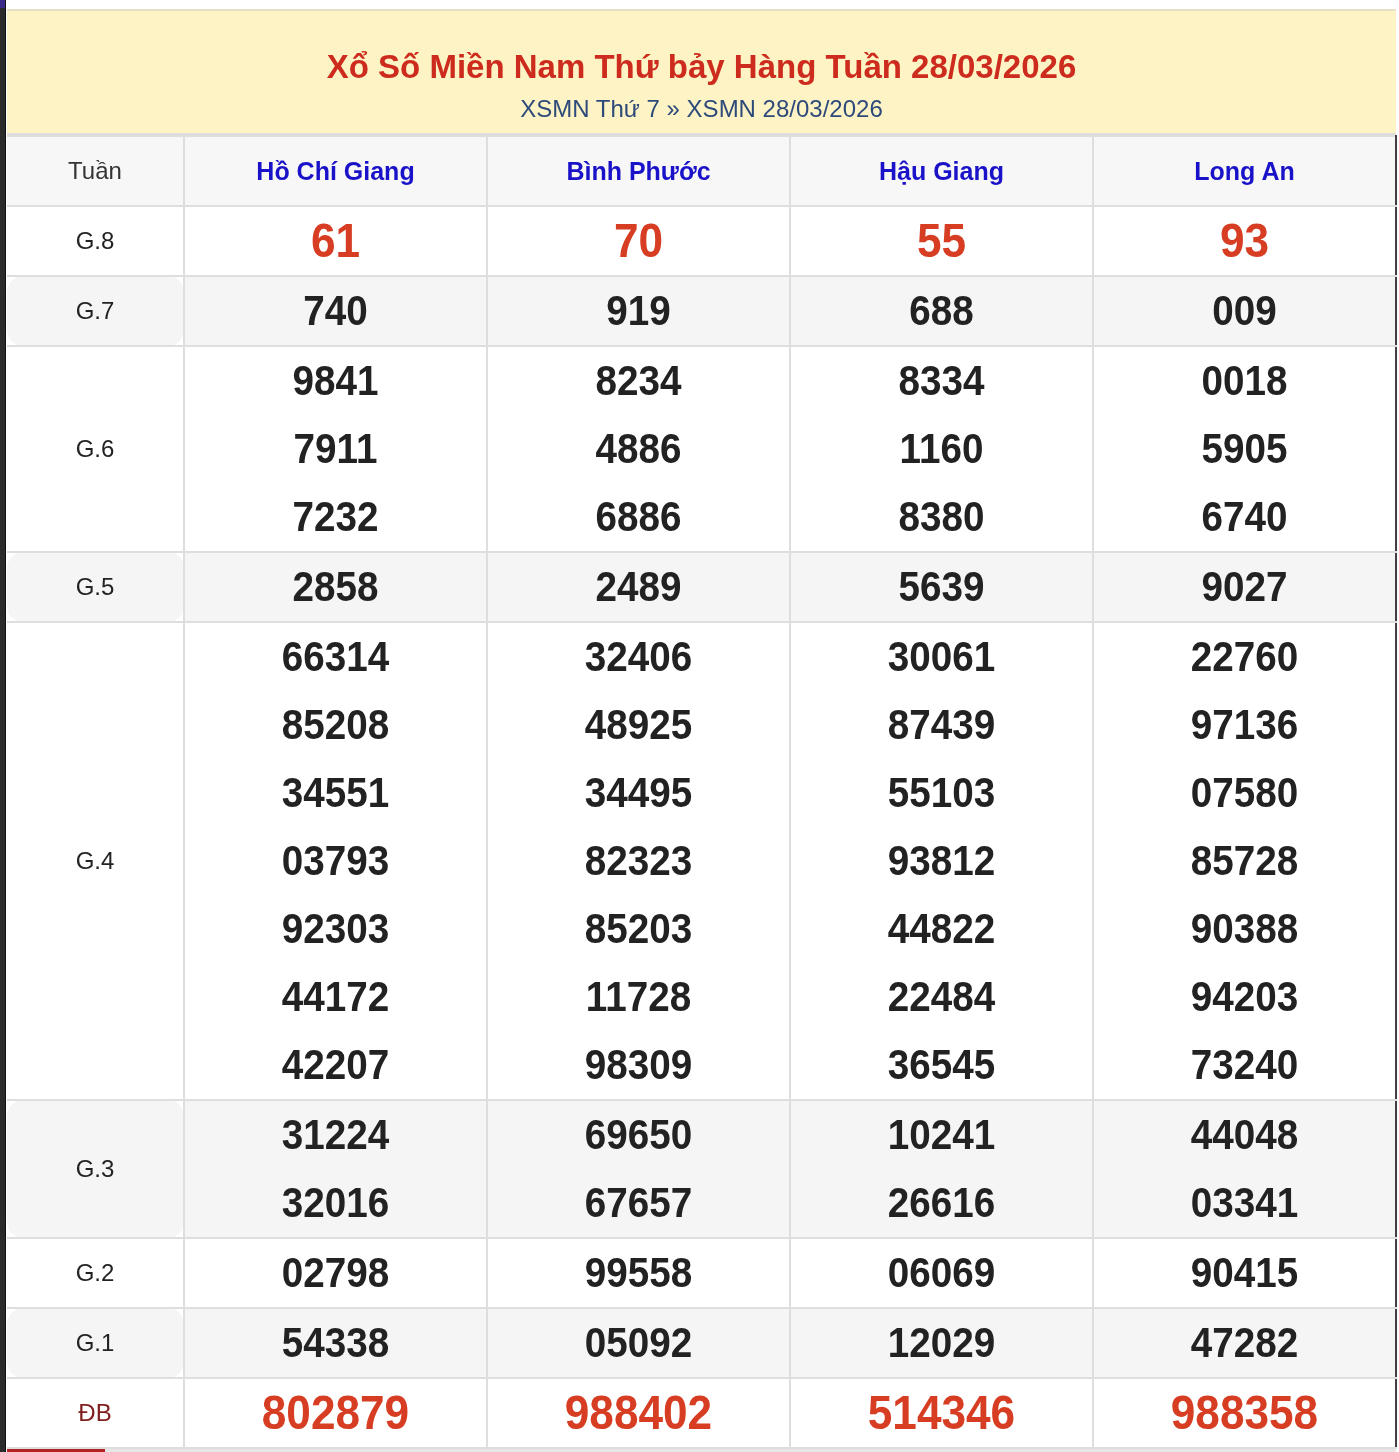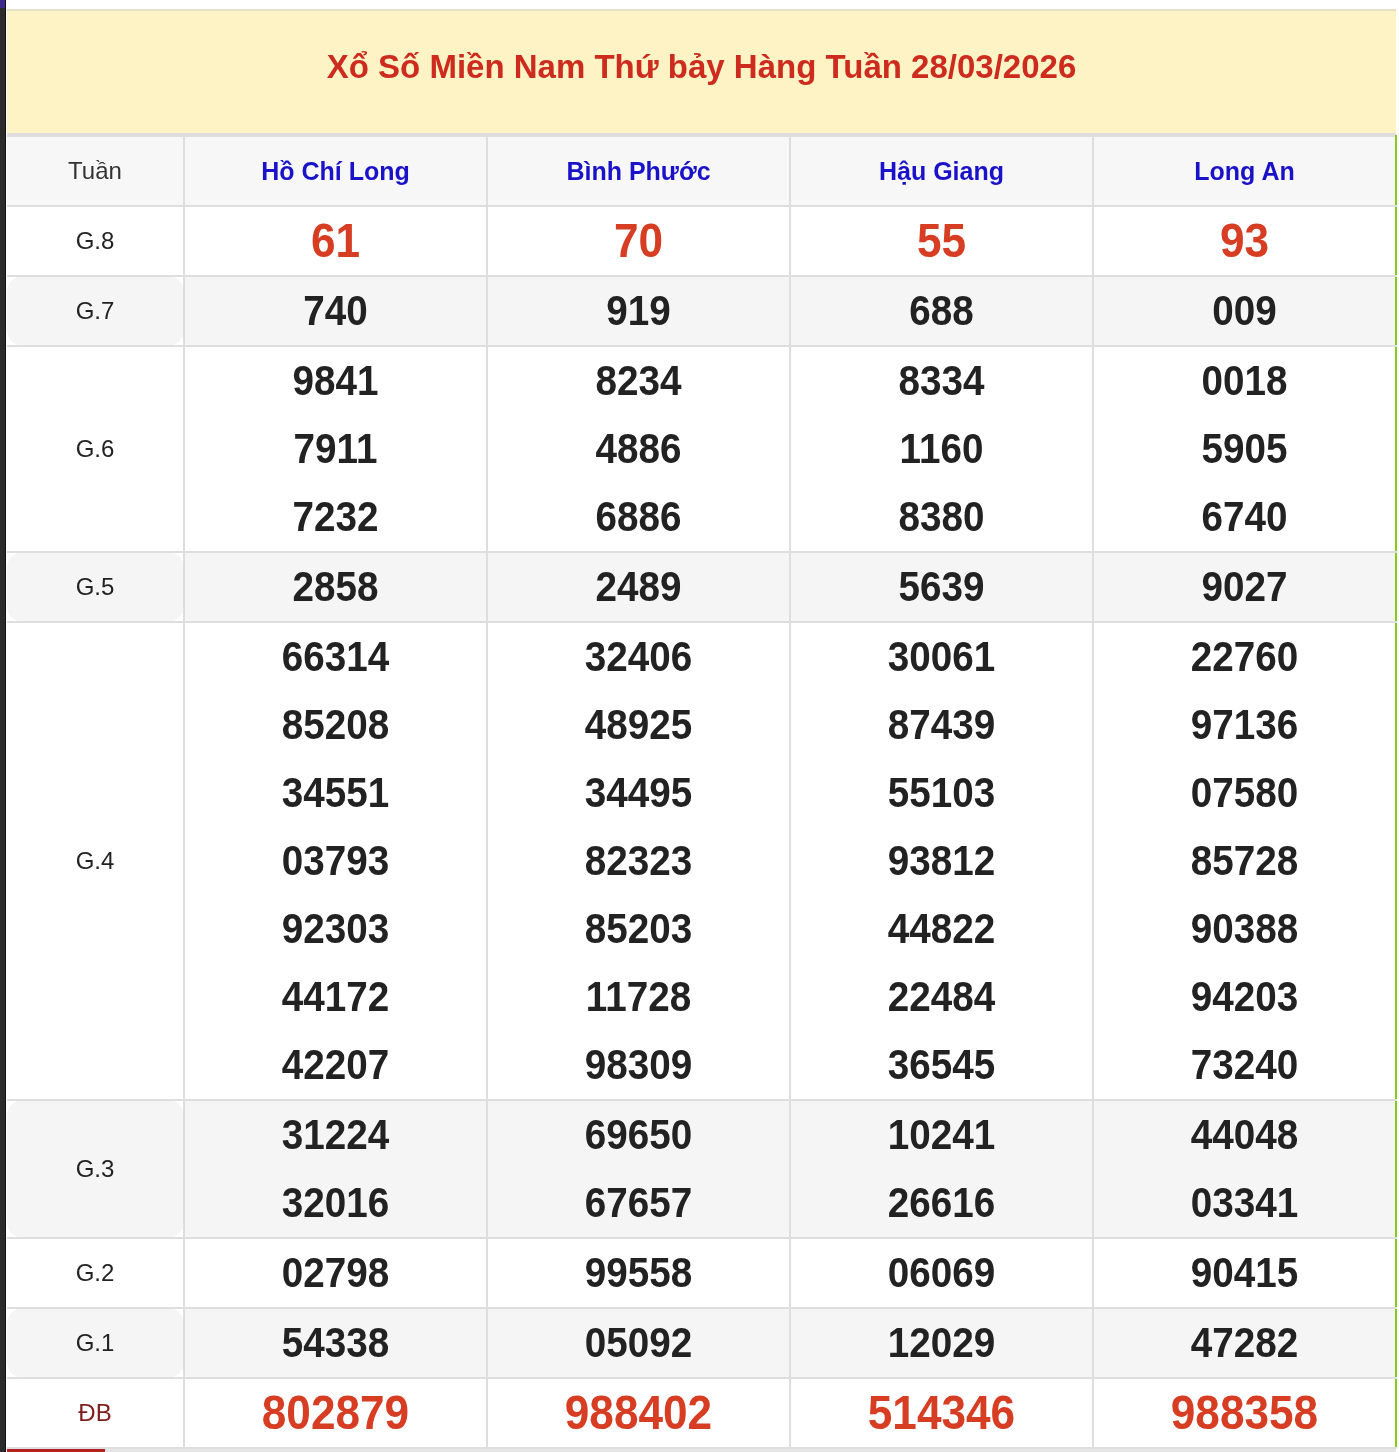--- a/index.html
+++ b/index.html
@@ -53,21 +53,21 @@
       border-collapse: collapse;
       table-layout: fixed;
     }
     table.kq td, table.kq th {
       border: 2px solid #dedede;
       text-align: center;
       vertical-align: middle;
       padding: 0;
     }
     table.kq tr > :first-child { border-left: none; }
-    table.kq tr > :last-child { border-right: 2px solid #84cc16; }
+    table.kq tr > :last-child { border-right: 2px solid #404040; }
     col.c-giai { width: 177px; }
     col.c-prov { width: 303px; }
     .head-row th {
       height: 68px;
       background: #f7f7f7;
       font-size: 25px;
       font-weight: bold;
       color: #1a12c8;
     }
     .head-row th.giai-h {
@@ -105,34 +105,37 @@
 </head>
 <body>
 
 <div class="left-strip">
     <div class="accent"></div>
   </div>
 
 <div class="wrap">
   <div class="header">
     <div class="title">Xổ Số Miền Nam Thứ bảy Hàng Tuần 28/03/2026</div>
+    <div class="subtitle">
+      <a href="#">XSMN Thứ 7</a><span> » </span><a href="#">XSMN 28/03/2026</a>
+    </div>
   </div>
 
   <table class="kq">
     <colgroup>
       <col class="c-giai">
         <col class="c-prov">
         <col class="c-prov">
         <col class="c-prov">
         <col class="c-prov">
     </colgroup>
     <tbody>
         <tr class="head-row">
       <th class="giai-h">Tuần</th>
-      <th><a href="#">Hồ Chí Long</a></th>
+      <th><a href="#">Hồ Chí Giang</a></th>
       <th><a href="#">Bình Phước</a></th>
       <th><a href="#">Hậu Giang</a></th>
       <th><a href="#">Long An</a></th>
     </tr>
 
     <tr class="white">
       <td class="label">G.8</td>
       <td>
             <span class="num red">61</span>
           </td>

